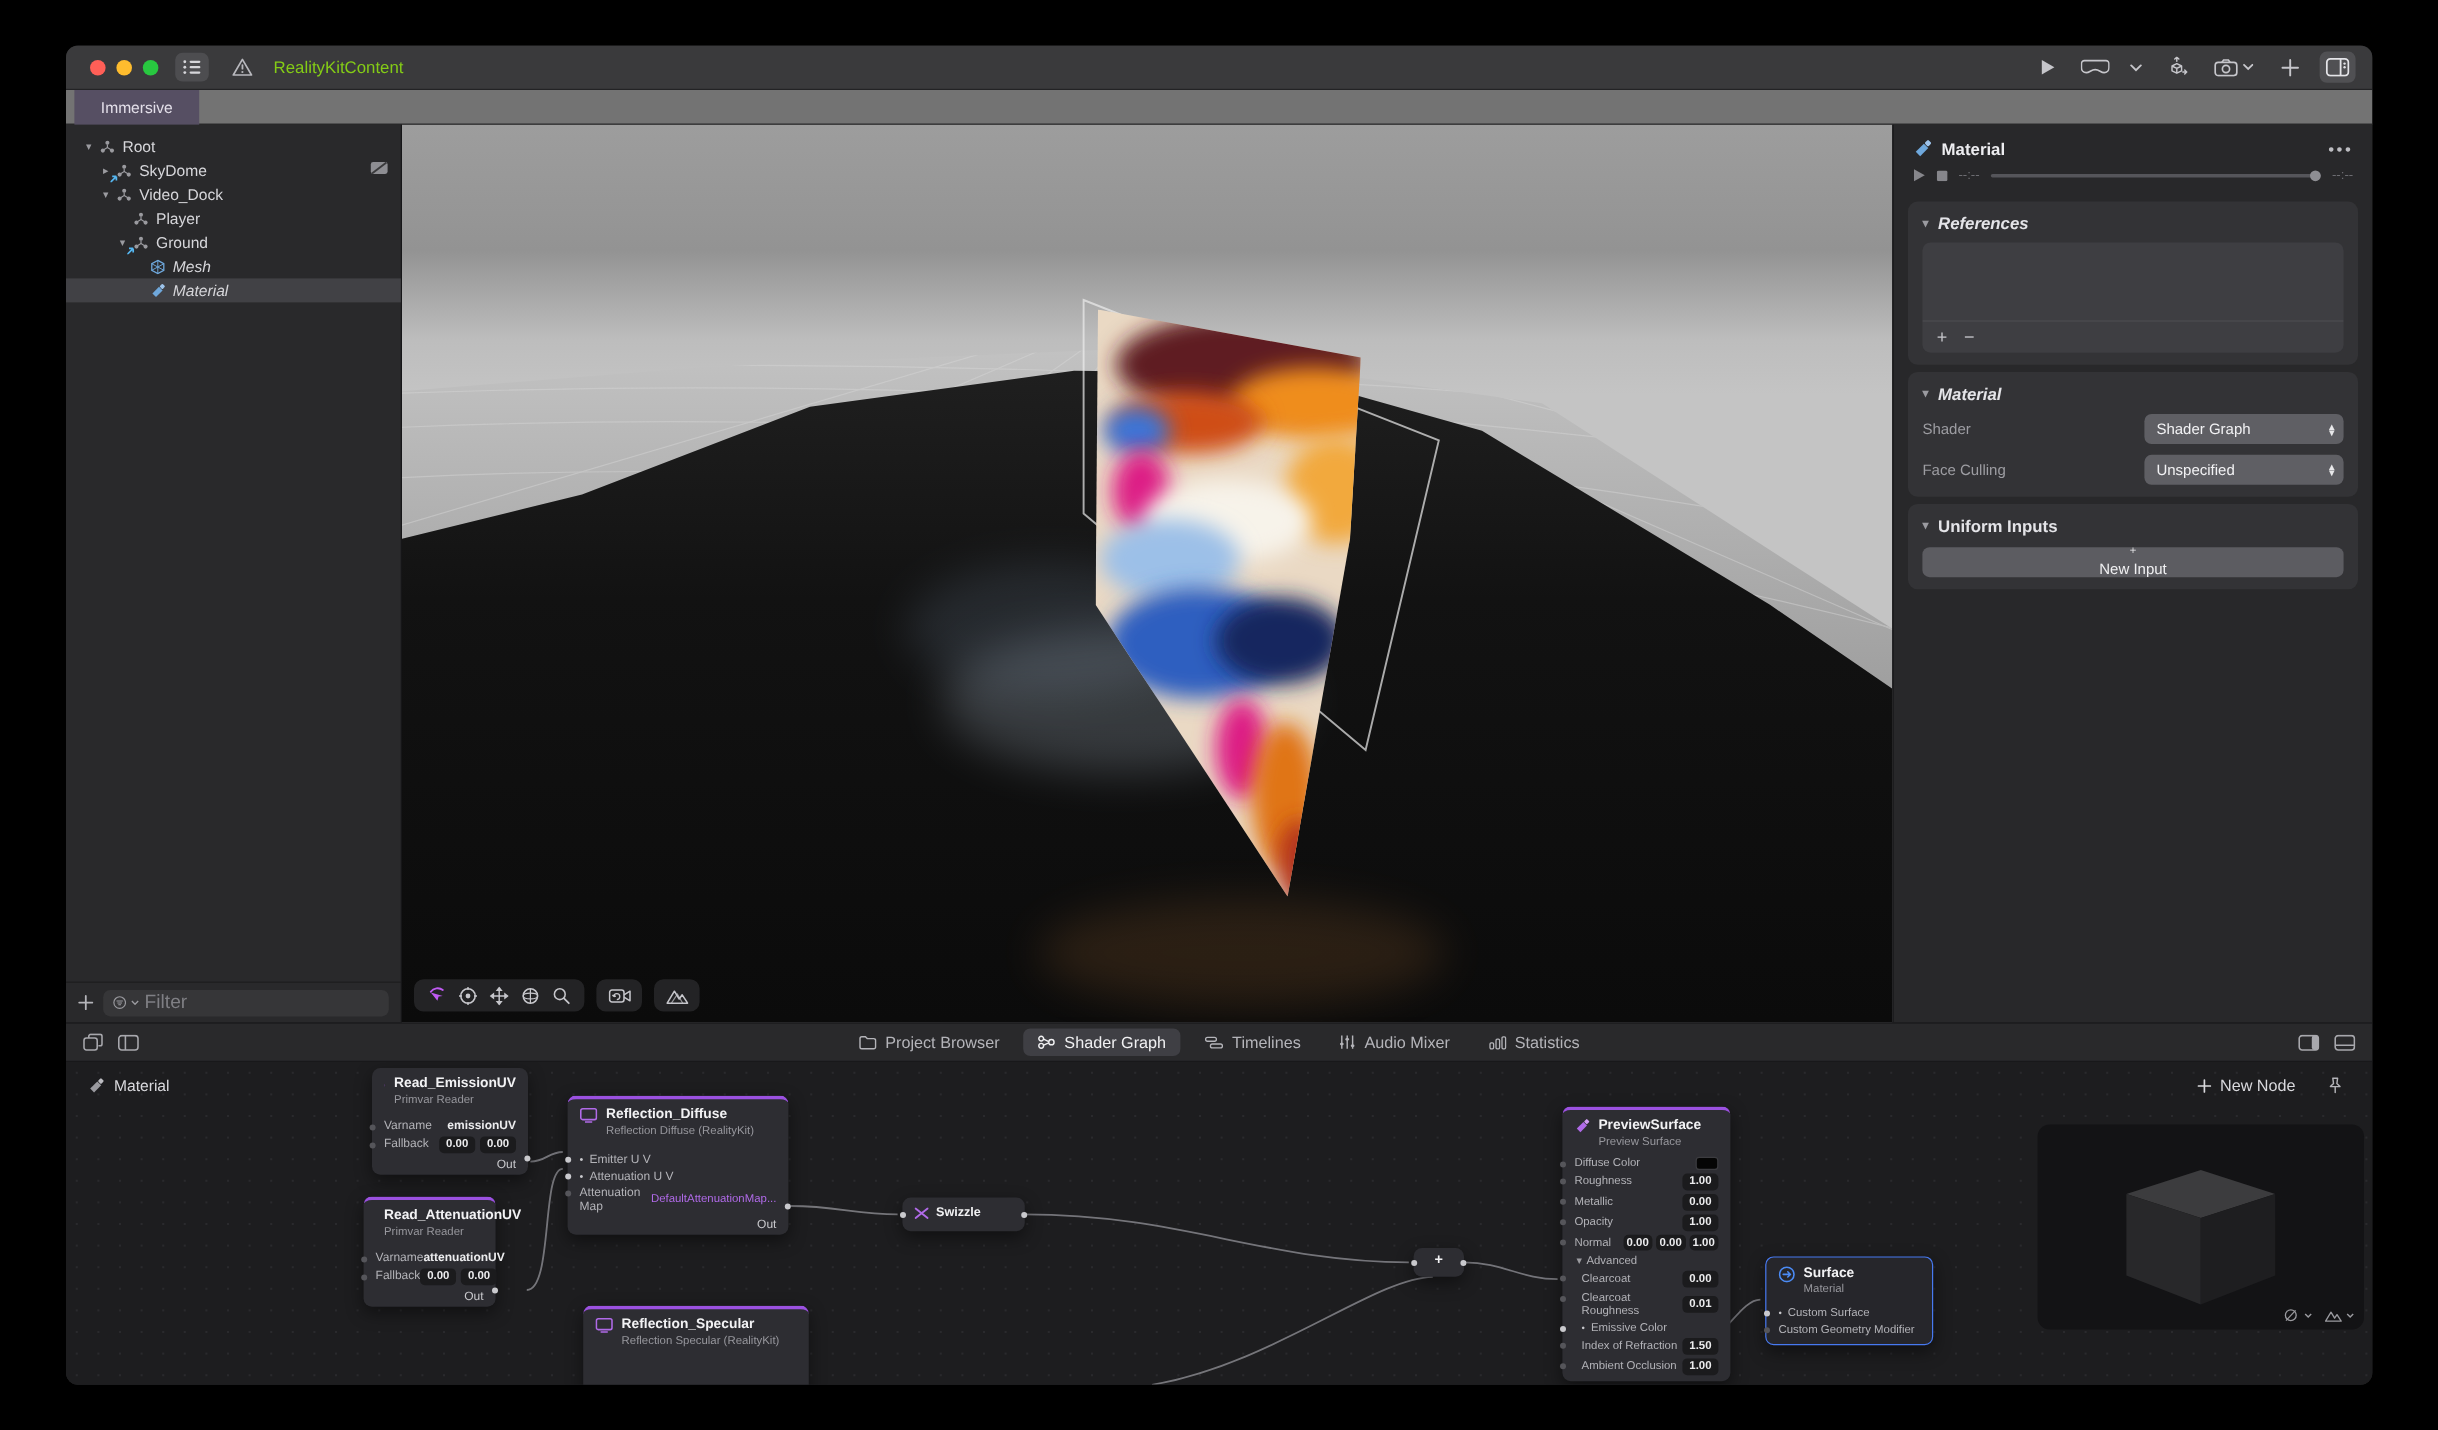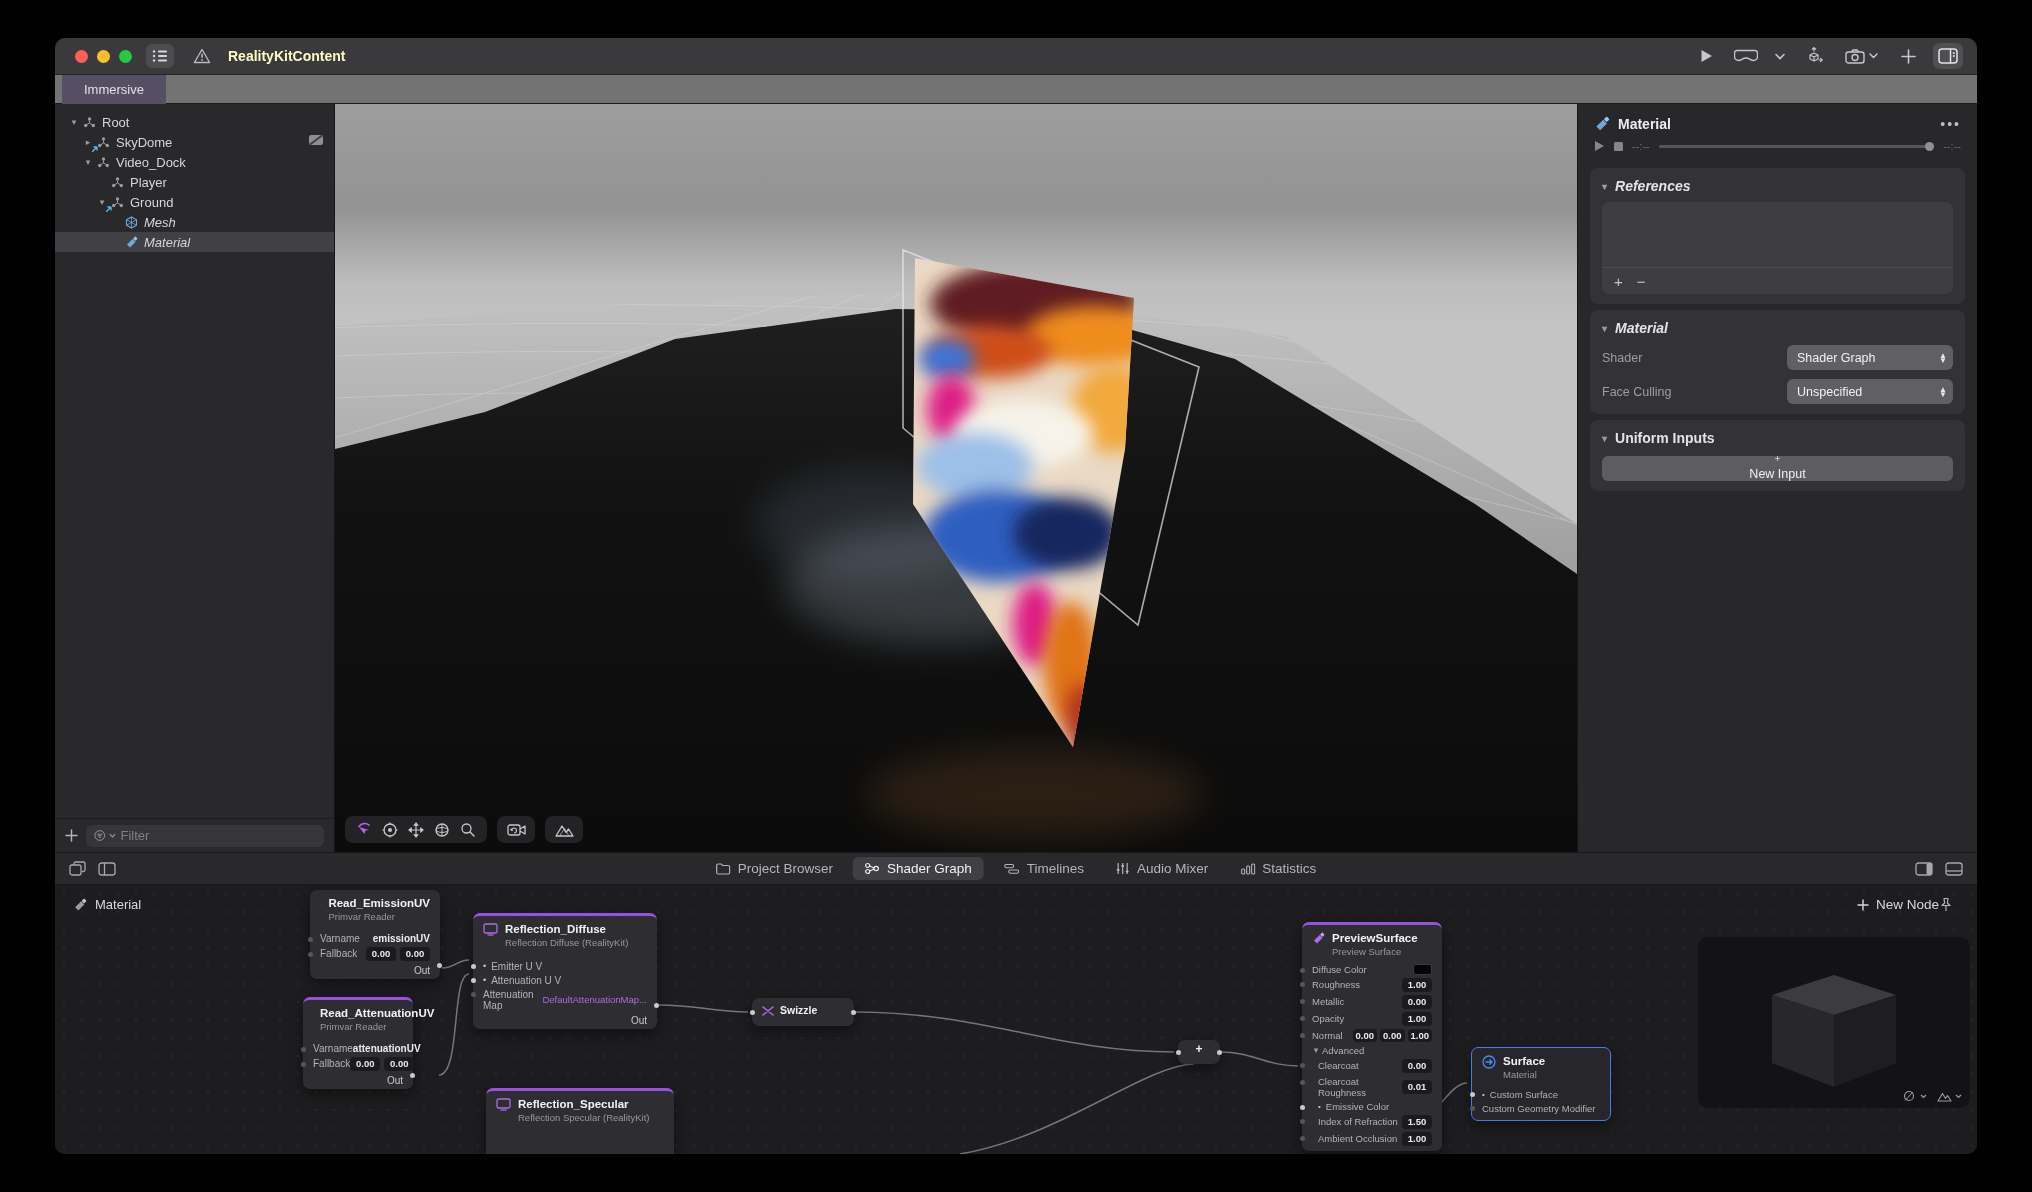--- a/index.html
+++ b/index.html
@@ -10,21 +10,21 @@
             box-shadow:0 20px 60px rgba(0,0,0,.8); }
 
   
   .titlebar { position:absolute; left:0; top:0; width:100%; height:37px; background:#3a3a3c;
               display:flex; align-items:center; border-bottom:1px solid #232325; }
   .traffic { display:flex; gap:9px; margin-left:20px; }
   .light { width:13px; height:13px; border-radius:50%; }
   .tb-btn { display:flex; align-items:center; justify-content:center; height:24px; min-width:28px;
             border-radius:6px; margin-left:14px; color:#c9c9ce; }
   .tb-btn.boxed { background:#4d4d50; }
-  .win-title { color:#fef9c3; font-size:14px; font-weight:bold; margin-left:12px; }
+  .win-title { color:#84cc16; font-size:14px; font-weight:normal; margin-left:12px; }
   .tb-right { margin-left:auto; display:flex; align-items:center; gap:10px; margin-right:14px; color:#c2c2c7; }
   .tb-ic { display:flex; align-items:center; justify-content:center; width:30px; height:26px; border-radius:6px; }
   .tb-ic.active { background:#505053; }
 
   
   .tabstrip { position:absolute; left:0; top:37px; width:100%; height:29px; background:#737373;
               border-bottom:1px solid #1b1b1d; }
   .scene-tab { position:absolute; left:7px; top:0; height:29px; padding:0 22px; background:#564f63;
                color:#e3dfe9; font-size:13px; display:flex; align-items:center; }
 
@@ -38,21 +38,21 @@
   .trow.sel { background:#414145; }
   .chev { width:10px; font-size:9px; color:#9b9ba0; text-align:center; margin-right:2px; }
   .ticon { width:16px; height:16px; margin-right:5px; display:flex; align-items:center; justify-content:center; position:relative; }
   .badge-arrow { position:absolute; left:-3px; bottom:-2px; }
   .italic { font-style:italic; }
   .trailing { position:absolute; right:10px; top:2px; }
   .sb-bottom { position:absolute; left:0; bottom:0; width:100%; height:34px; border-top:1px solid #1d1d1f;
                display:flex; align-items:center; padding:0 10px; gap:8px; }
   .filter-box { flex:1; height:22px; background:#363638; border-radius:6px; display:flex; align-items:center;
                 padding:0 8px; gap:4px; }
-  .filter-box input { background:transparent; border:none; outline:none; color:#86efac; font-size:13px; width:100%;
+  .filter-box input { background:transparent; border:none; outline:none; color:#86efac; font-size:16px; width:100%;
                       font-family:"Liberation Sans", sans-serif; }
   .filter-box input::placeholder { color:#7f7f84; }
 
   
   .viewport { position:relative; width:1242px; height:100%; overflow:hidden; background:#8d8d8d; }
   .vp-toolbar { position:absolute; left:10px; bottom:9px; display:flex; gap:10px; align-items:center; }
   .vp-group { display:flex; align-items:center; gap:4px; background:rgba(38,38,40,.92); border-radius:8px;
               padding:3px 8px; height:27px; }
   .vp-ic { width:22px; height:21px; display:flex; align-items:center; justify-content:center; color:#c6c6cb; }
 
@@ -91,21 +91,21 @@
   .bb-tab { display:flex; align-items:center; gap:7px; padding:4px 12px; border-radius:6px;
             color:#b4b4b9; font-size:13.5px; }
   .bb-tab.active { background:#3f3f44; color:#f0f0f2; }
 
   
   .graph { position:absolute; left:0; top:847px; width:100%; height:269px; background:#1d1d1f;
            background-image:radial-gradient(circle, #2a2a2d 1px, transparent 1.3px);
            background-size:18px 18px; overflow:hidden; }
   .g-head-left { position:absolute; left:18px; top:12px; display:flex; align-items:center; gap:8px;
                  color:#d9d9dd; font-size:13px; }
-  .g-head-right { position:absolute; right:24px; top:12px; display:flex; align-items:flex-start; color:#d9d9dd; }
+  .g-head-right { position:absolute; right:24px; top:12px; display:flex; align-items:flex-start; gap:26px; color:#d9d9dd; }
   .newnode { display:flex; align-items:center; gap:7px; font-size:13.5px; }
   .wires { position:absolute; left:0; top:0; }
 
   .node { position:absolute; background:#2d2d32; border-radius:7px; box-shadow:0 5px 14px rgba(0,0,0,.45);
           color:#b3b3b8; }
   .node.ptop { border-top:3px solid #9b51e0; }
   .nhead { display:flex; align-items:flex-start; gap:7px; padding:7px 10px 5px 10px; }
   .ntitle { font-size:11.5px; font-weight:bold; color:#f2f2f4; line-height:13px; }
   .nsub { font-size:9.5px; color:#97979d; margin-top:1px; }
   .nrow { position:relative; display:flex; align-items:center; padding:1.5px 10px; font-size:10px; }

